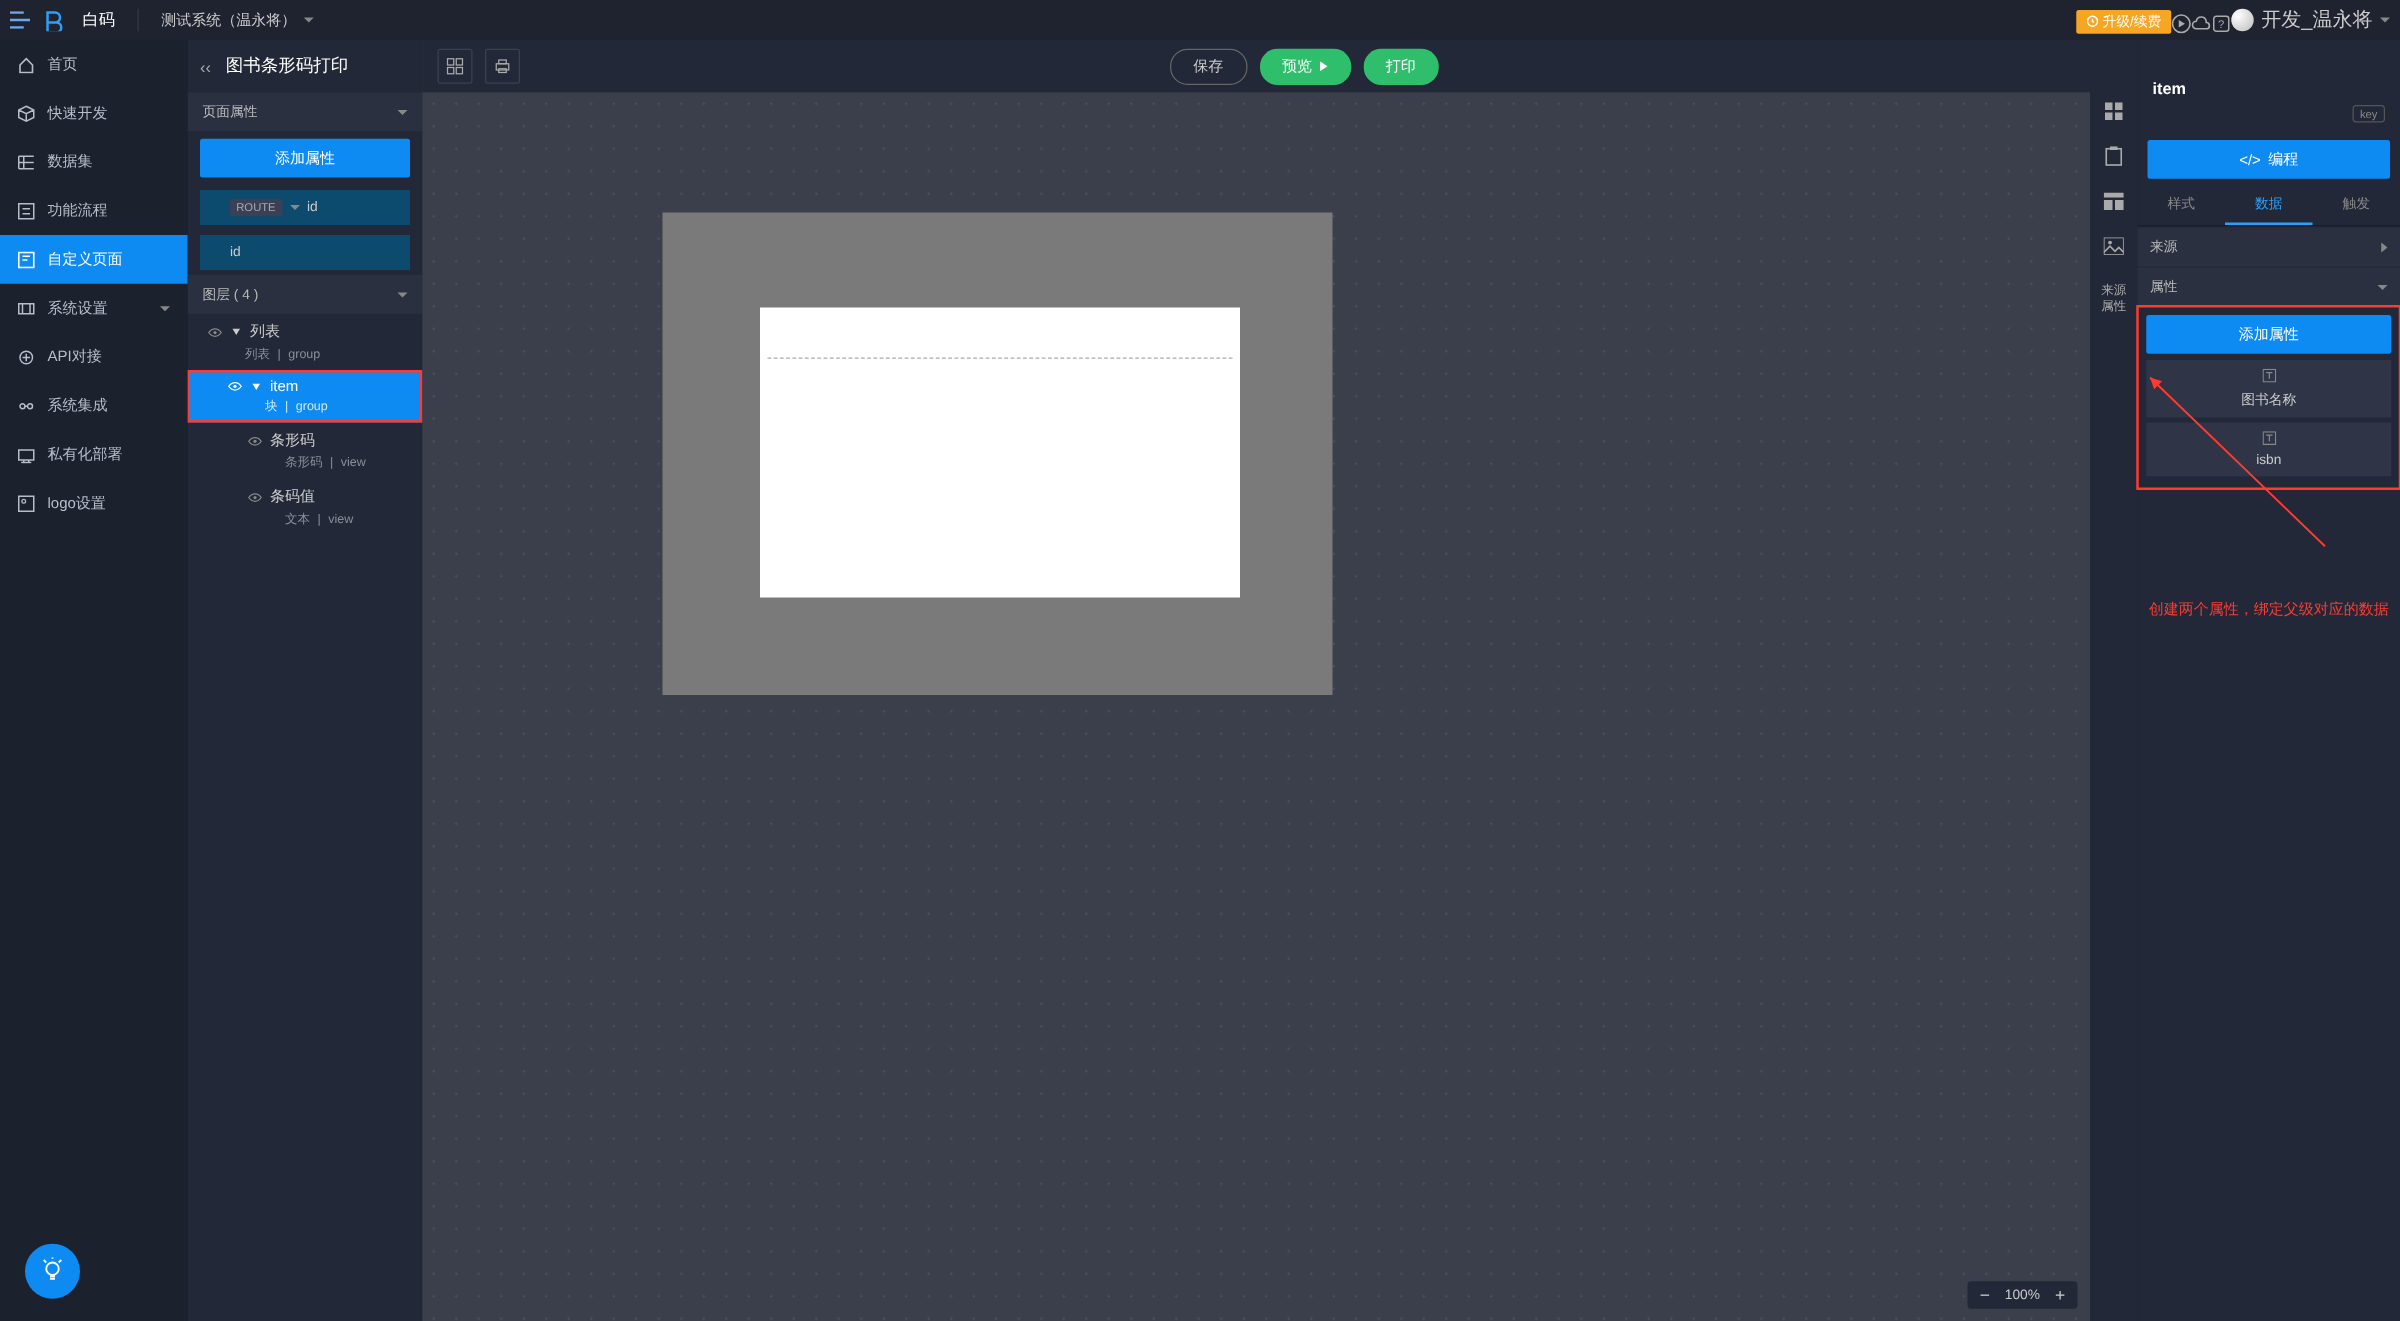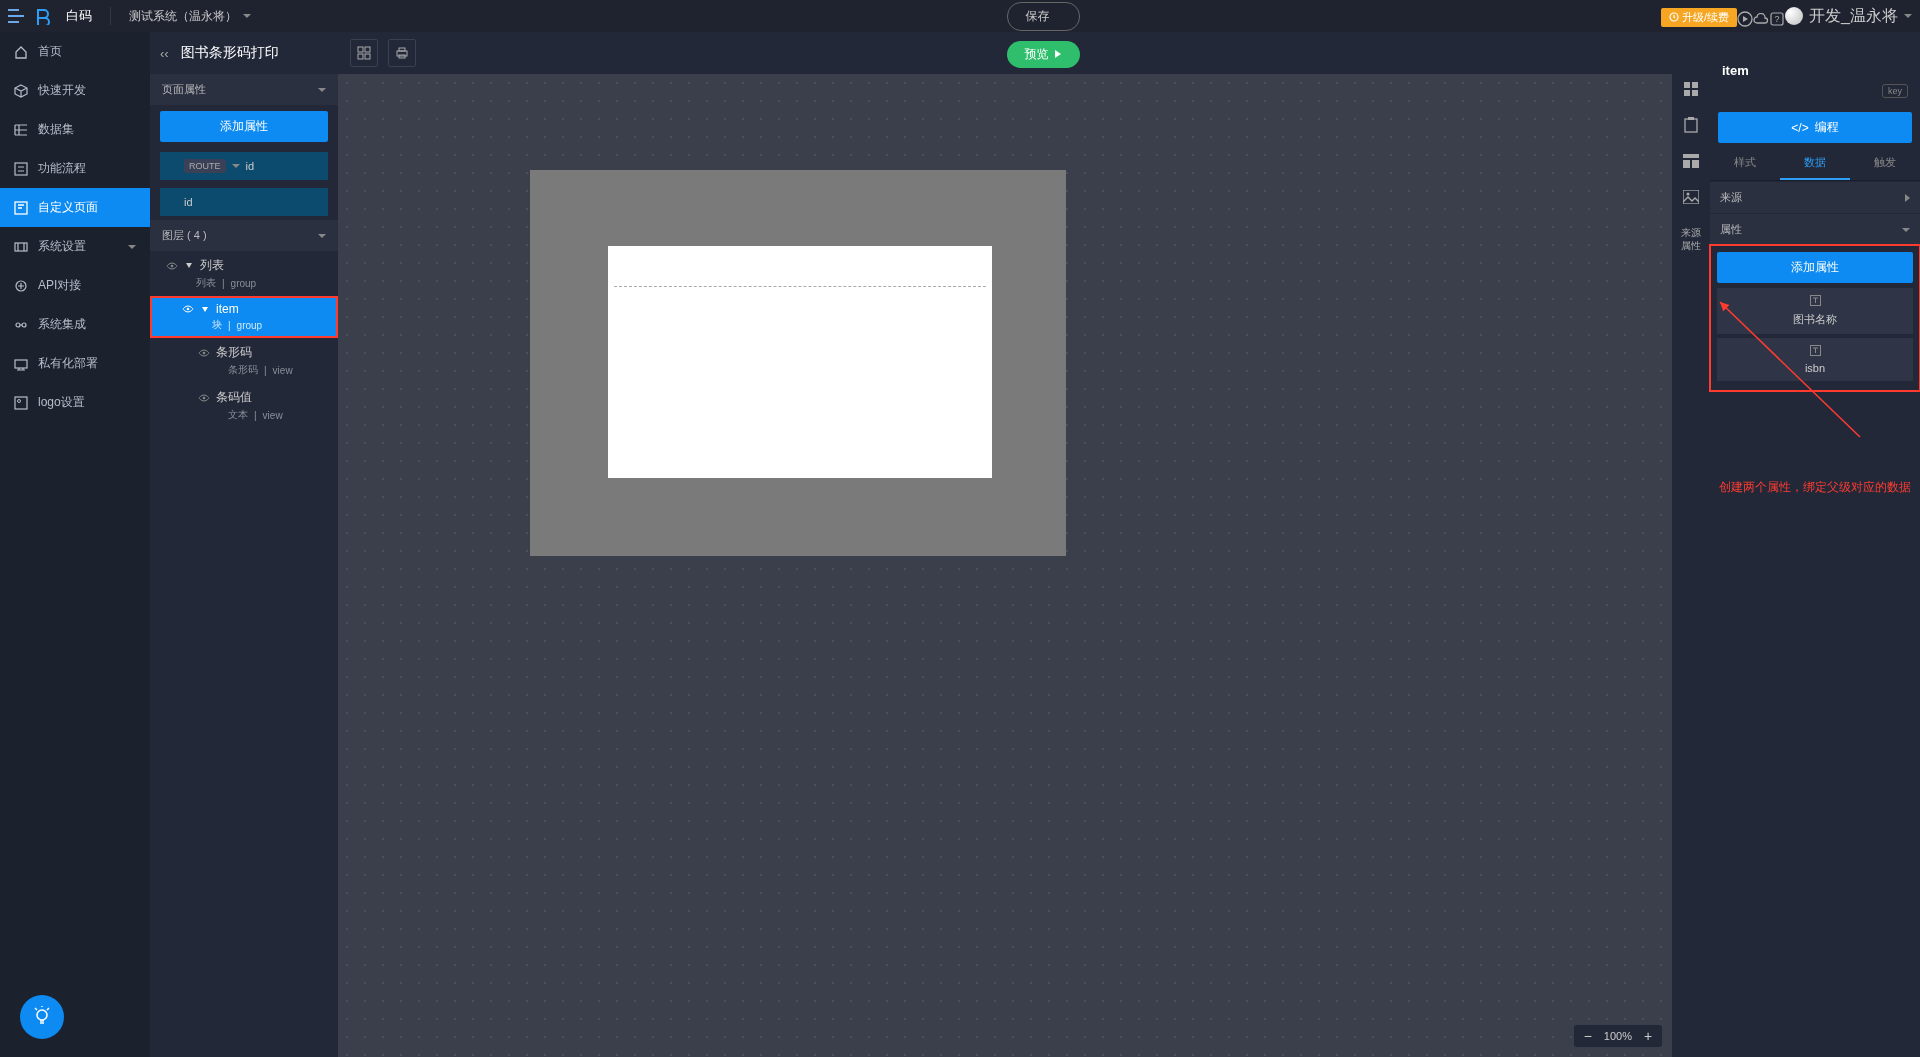--- a/index.html
+++ b/index.html
@@ -45,21 +45,21 @@
 .layer-line2 { display: flex; align-items: center; gap: 6px; font-size: 10px; color: #8b8f9a; margin-left: 30px; margin-top: 2px; }
 .layer-row.selected .layer-line2 { color: #cfe8ff; }
 .depth1 { padding-left: 16px; } .depth2 { padding-left: 32px; } .depth3 { padding-left: 48px; }
 .toggle-tri { display: inline-block; width: 0; height: 0; border-left: 3px solid transparent; border-right: 3px solid transparent; border-top: 5px solid currentColor; margin: 0 2px; }
 
 
 .center { flex: 1; background: #3a3f4b; display: flex; flex-direction: column; position: relative; }
 .center-toolbar { height: 42px; background: #232838; display: flex; align-items: center; padding: 0 12px; gap: 10px; }
 .center-toolbar-left { display: flex; align-items: center; gap: 10px; }
 .tool-btn { width: 28px; height: 28px; border: 1px solid #3a4050; border-radius: 2px; display: flex; align-items: center; justify-content: center; cursor: pointer; color: #aaa; }
-.center-actions { margin: 0 auto; display: flex; gap: 10px; flex-direction: column; }
+.center-actions { margin: 0 auto; display: flex; gap: 10px; }
 .pill-btn { padding: 5px 18px; border-radius: 14px; cursor: pointer; font-size: 12px; display: flex; align-items: center; gap: 5px; }
 .pill-outline { border: 1px solid #666; color: #ccc; }
 .pill-green { background: #2fbf6c; color: #fff; }
 .pill-green2 { background: #2fbf6c; color: #fff; }
 .canvas-area { flex: 1; position: relative; background: #3a3f4b; background-image: radial-gradient(circle, #4a4f5b 1px, transparent 1px); background-size: 18px 18px; overflow: auto; }
 .grey-surface { position: absolute; left: 192px; top: 96px; width: 536px; height: 386px; background: #7a7a7a; }
 .white-card { position: absolute; left: 78px; top: 76px; width: 384px; height: 232px; background: #fff; }
 .dashed-line { position: absolute; top: 40px; left: 6px; right: 6px; border-top: 1px dashed #aaa; }
 
 

